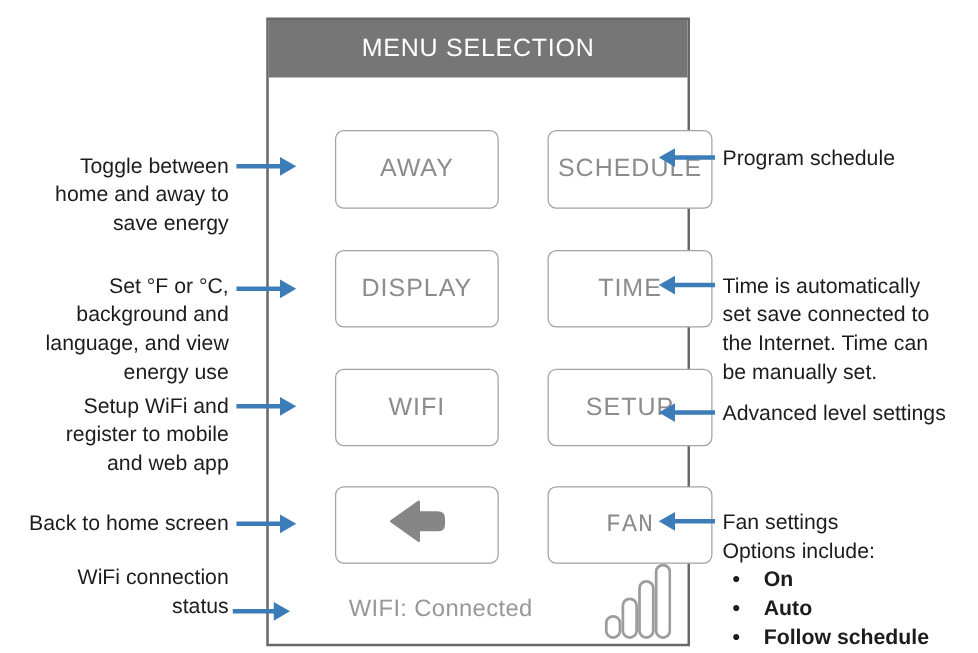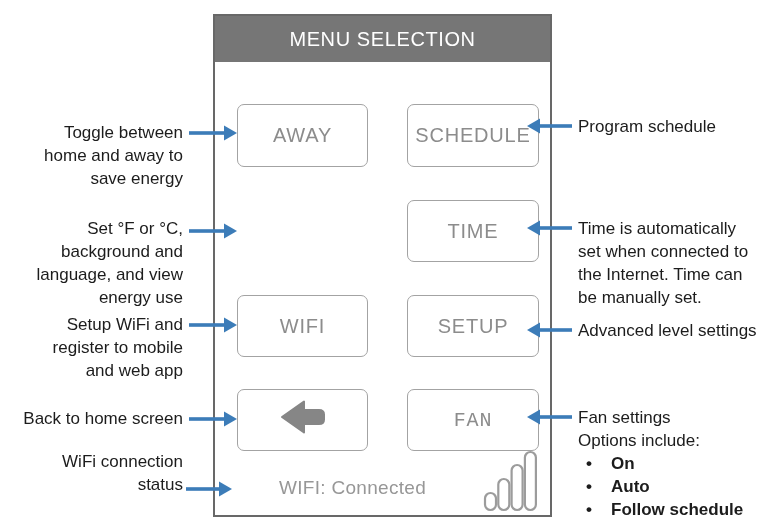--- a/index.html
+++ b/index.html
@@ -17,21 +17,21 @@
   body{background:#fff;font-family:"Liberation Sans",sans-serif;}
   .canvas{position:relative;width:782px;height:522px;background:#fff;overflow:hidden;}
 
   
   .panel{position:absolute;left:213px;top:14px;width:339px;height:503px;
          border:2px solid var(--panel-border);background:#fff;}
   .panel-header{position:absolute;left:0;top:0;width:100%;height:46px;
                 background:var(--header-bg);display:flex;align-items:center;justify-content:center;}
   .panel-title{color:#fff;font-size:20px;letter-spacing:.6px;}
   .btn{position:absolute;border:1.5px solid var(--btn-border);border-radius:7px;
-       display:flex;align-items:center;justify-content:center;background:#fff;cursor:pointer;}
+       display:flex;align-items:center;justify-content:center;background:#fff;cursor:pointer;margin-left:31px;}
   .btn span{color:var(--btn-text);font-size:20px;letter-spacing:.8px;}
   .col1{left:22px;width:131px;}
   .col2{left:192px;width:132px;}
   .row1{top:88px;height:63px;}
   .row2{top:184px;height:62px;}
   .row3{top:279px;height:62px;}
   .row4{top:373px;height:62px;font-family:Liberation Mono, monospace;}
   .status{position:absolute;left:20px;top:461px;font-size:19px;color:var(--status-text);letter-spacing:.3px;margin-left:44px;}
   .signal{position:absolute;left:268px;top:434px;}
 
@@ -112,20 +112,23 @@
     <div class="panel-header">
       <div class="panel-title">MENU SELECTION</div>
     </div>
 
     <div class="btn col1 row1">
       <span>AWAY</span>
     </div>
     <div class="btn col2 row1">
       <span>SCHEDULE</span>
     </div>
+    <div class="btn col1 row2">
+      <span>DISPLAY</span>
+    </div>
     <div class="btn col2 row2">
       <span>TIME</span>
     </div>
     <div class="btn col1 row3">
       <span>WIFI</span>
     </div>
     <div class="btn col2 row3">
       <span>SETUP</span>
     </div>
     <div class="btn col1 row4">
@@ -176,21 +179,21 @@
         <polygon points="13,0.5 0,8 13,15.5"></polygon>
         <rect x="11" y="6.2" width="34" height="3.6"></rect>
       </svg>
   </div>
 
   <div class="ann right" style="top:115px">
     <div>Program schedule</div>
   </div>
   <div class="ann right" style="top:217px">
     <div>Time is automatically</div>
-    <div>set when connected to</div>
+    <div>set save connected to</div>
     <div>the Internet. Time can</div>
     <div>be manually set.</div>
   </div>
   <div class="ann right" style="top:319px">
     <div>Advanced level settings</div>
   </div>
   <div class="ann right" style="top:406px">
     <div>Fan settings</div>
     <div>Options include:</div>
     <ul class="bullets">

